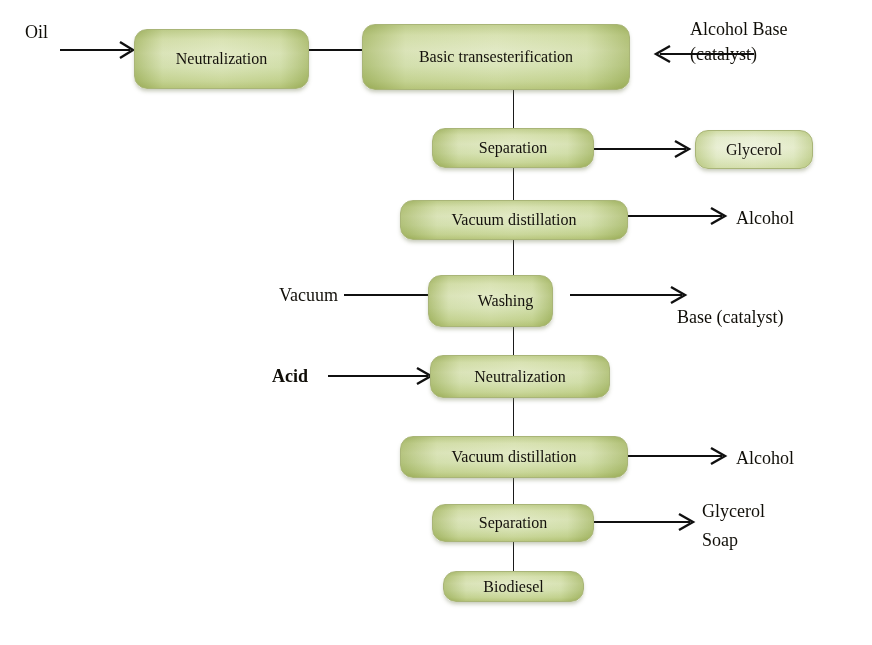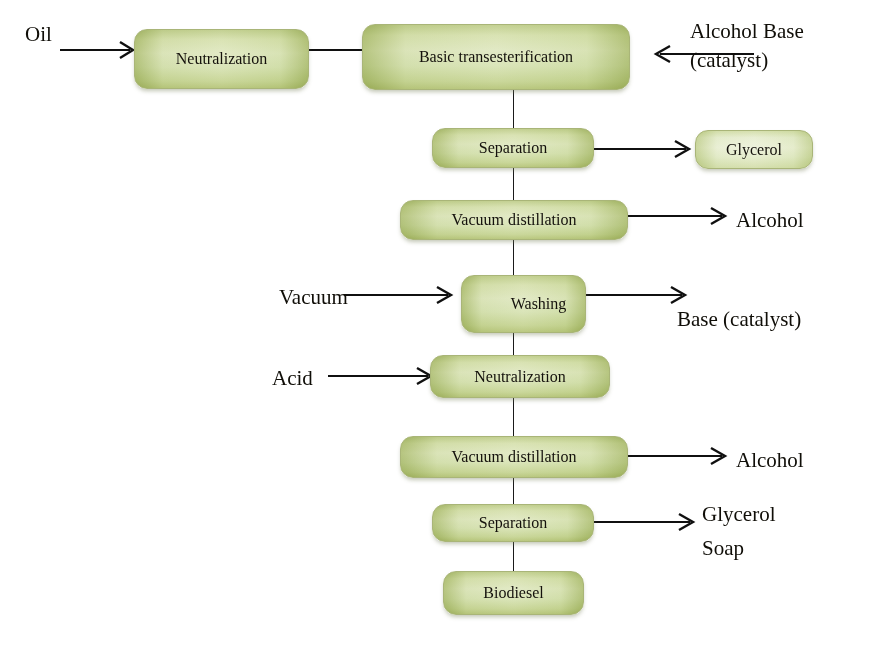--- a/index.html
+++ b/index.html
@@ -66,21 +66,21 @@
                 #d2dcab 0%,
                 #f2f6e6 18%,
                 #f7f9ef 50%,
                 #eef3dd 84%,
                 #d2dcab 100%);
   }
   
   .label {
     position: absolute;
     color: #100e08;
-    font-size: 21px;
+    font-size: 18px;
     line-height: 1.38;
     white-space: pre-line;
     z-index: 4;
   }
   .label.right-al { text-align: left; }
   
   .vline {
     position: absolute;
     width: 0;
     border-left: 1px solid #1a1a1a;
@@ -172,48 +172,48 @@
   </div>
 
   <div class="node terminal" style="left:695px; top:130px; width:118px; height:39px;">
     <span>Glycerol</span>
   </div>
 
   <div class="node" style="left:400px; top:200px; width:228px; height:40px;">
     <span>Vacuum distillation</span>
   </div>
 
-  <div class="node" style="left:461px; top:275px; width:125px; height:58px;padding-left:30px;">
+  <div class="node" style="left:428px; top:275px; width:125px; height:52px;padding-left:30px;">
     <span>Washing</span>
   </div>
 
   <div class="node" style="left:430px; top:355px; width:180px; height:43px;">
     <span>Neutralization</span>
   </div>
 
   <div class="node" style="left:400px; top:436px; width:228px; height:42px;">
     <span>Vacuum distillation</span>
   </div>
 
   <div class="node" style="left:432px; top:504px; width:162px; height:38px;">
     <span>Separation</span>
   </div>
 
-  <div class="node" style="left:443px; top:571px; width:141px; height:44px;">
+  <div class="node" style="left:443px; top:571px; width:141px; height:31px;">
     <span>Biodiesel</span>
   </div>
 
   <div class="label" style="left:25px; top:20px;">Oil</div>
 
   <div class="label right-al" style="left:690px; top:17px; width:158px;">Alcohol Base
 (catalyst)</div>
 
   <div class="label" style="left:279px; top:283px;">Vacuum</div>
 
-  <div class="label" style="left:272px; top:364px;">Acid</div>
+  <div class="label" style="left:272px; top:364px;font-weight:bold;">Acid</div>
 
   <div class="label" style="left:736px; top:206px;">Alcohol</div>
 
   <div class="label" style="left:677px; top:305px;">Base (catalyst)</div>
 
   <div class="label" style="left:736px; top:446px;">Alcohol</div>
 
   <div class="label" style="left:702px; top:497px; line-height:1.62;">Glycerol
 Soap</div>
 

